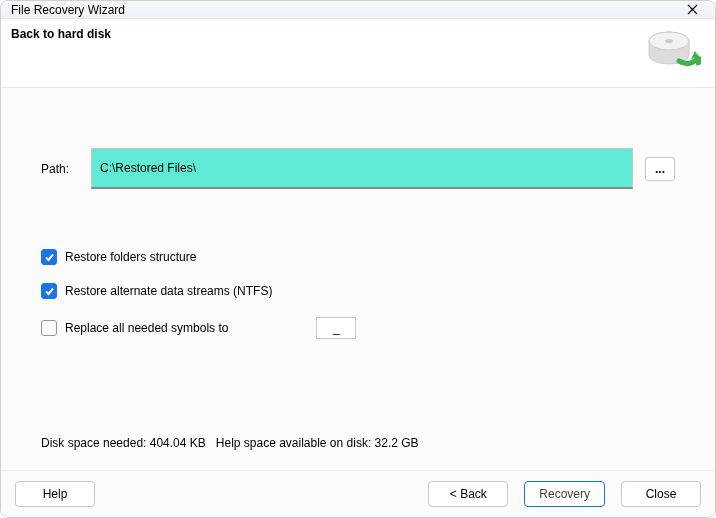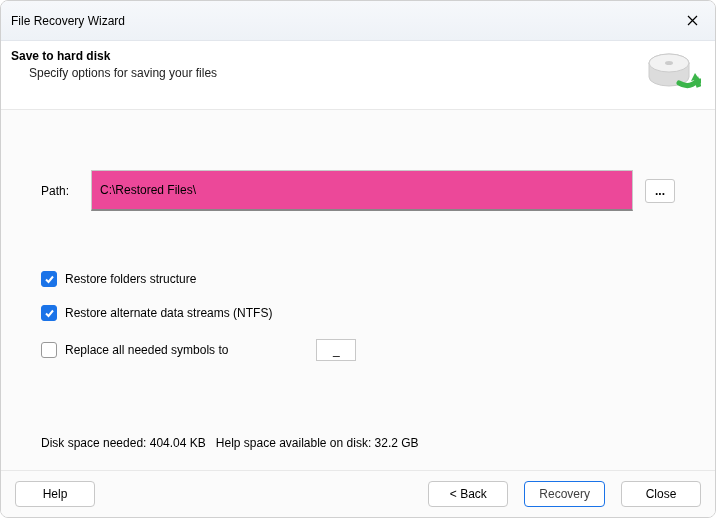--- a/index.html
+++ b/index.html
@@ -7,21 +7,21 @@
   .window {
     width: 716px; height: 518px;
     background: #fff;
     border: 1px solid #d0d0d0;
     border-radius: 8px;
     overflow: hidden;
     display: flex; flex-direction: column;
     position: relative;
   }
   .titlebar {
-    height: 40px;
+    height: 18px;
     background: linear-gradient(#f6f8fb,#eef2f7);
     border-bottom: 1px solid #e2e6ec;
     display: flex; align-items: center;
     padding: 0 8px 0 10px;
   }
   .titlebar .title { flex: 1; font-size: 12px; }
   .close-btn {
     width: 30px; height: 22px;
     display:flex; align-items:center; justify-content:center;
     border-radius: 4px;
@@ -45,21 +45,21 @@
   }
   .path-row { display:flex; align-items:center; gap:12px; margin-bottom: 60px; }
   .path-label { width: 38px; }
   .path-input {
     flex:1;
     height: 16px;
     border: 1px solid #c8c8c8;
     border-bottom: 2px solid #888;
     padding: 19px 8px;
     font: inherit;
-    background:#ec4899;
+    background:#5eead4;
   }
   .browse-btn {
     width: 30px; height: 24px;
     border: 1px solid #c8c8c8;
     border-radius: 3px;
     background:#fff;
     display:flex; align-items:center; justify-content:center;
     cursor:pointer;
     font-weight:bold;
   }
@@ -114,22 +114,21 @@
     <div class="title">File Recovery Wizard</div>
     <div class="close-btn">
       <svg width="11" height="11" viewBox="0 0 11 11">
           <path d="M1 1 L10 10 M10 1 L1 10" stroke="#000" stroke-width="1.2" fill="none"></path>
         </svg>
     </div>
   </div>
 
   <div class="header">
     <div class="header-text">
-      <div class="h1">Save to hard disk</div>
-      <div class="h2">Specify options for saving your files</div>
+      <div class="h1">Back to hard disk</div>
     </div>
     <div class="header-icon">
       <svg width="56" height="46" viewBox="0 0 56 46">
         <ellipse cx="24" cy="14" rx="20" ry="9" fill="#e8e8e8" stroke="#ccc"></ellipse>
         <path d="M4 14 v14 a20 9 0 0 0 40 0 v-14" fill="#dcdcdc" stroke="#ccc"></path>
         <ellipse cx="24" cy="14" rx="20" ry="9" fill="#f2f2f2" stroke="#ccc"></ellipse>
         <ellipse cx="24" cy="14" rx="4" ry="2" fill="#ccc"></ellipse>
         <path d="M34 34 q10 6 18 -2 l2 6 l-2 -6 l6 0" fill="none" stroke="#3bb54a" stroke-width="5" stroke-linecap="round"></path>
         <path d="M50 24 l4 6 l-8 2 z" fill="#3bb54a"></path>
       </svg>

